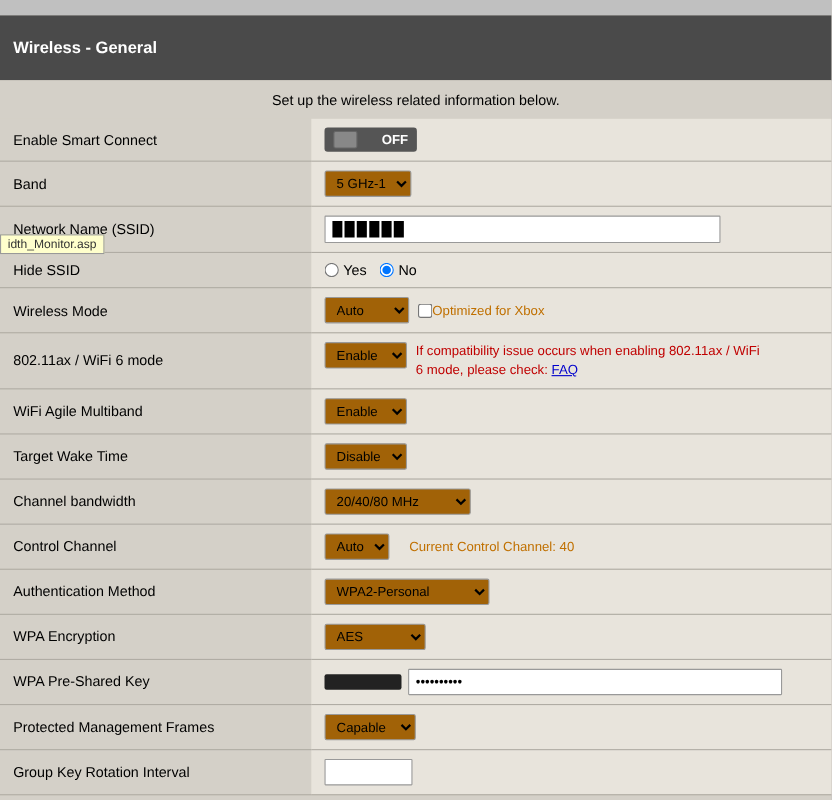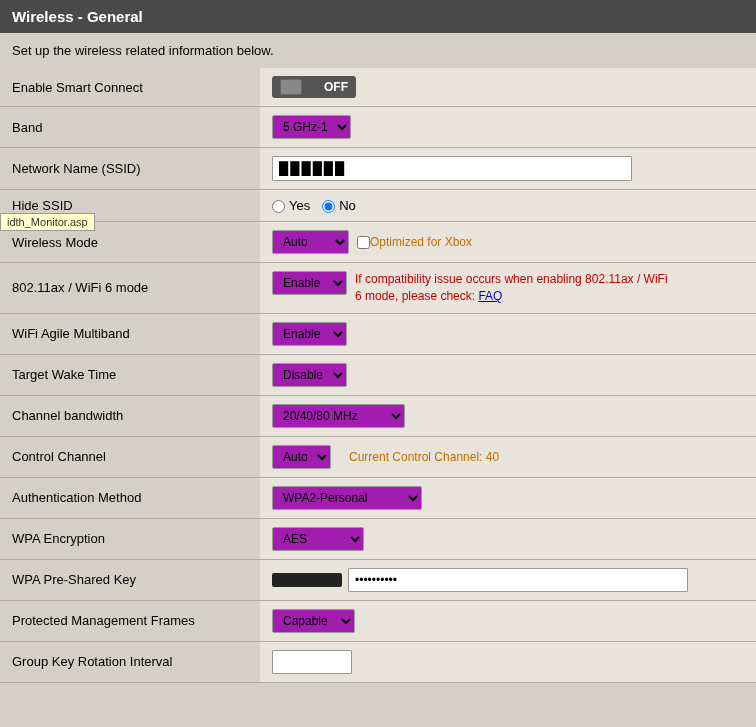--- a/index.html
+++ b/index.html
@@ -10,44 +10,46 @@
       color: #000;
     }
     .page-wrapper {
       background: #d4d0c8;
       min-height: 727px;
       width: 756px;
     }
     .page-title {
       background: #4a4a4a;
       color: #fff;
-      padding: 8px 12px;
+      padding: 21px 12px;
       font-size: 15px;
       font-weight: bold;
+      margin-top: 14px;
     }
     .subtitle {
       padding: 10px 12px;
       font-size: 13px;
       color: #000;
       background: #d4d0c8;
+      text-align: center;
     }
     .settings-table {
       width: 100%;
       border-collapse: collapse;
       background: #d4d0c8;
     }
     .settings-table tr {
       border-bottom: 1px solid #b0aca4;
     }
     .settings-table td {
       padding: 8px 12px;
       vertical-align: middle;
     }
     .settings-table td:first-child {
-      width: 260px;
+      width: 283px;
       color: #000;
       font-size: 13px;
       background: #d4d0c8;
     }
     .settings-table td:last-child {
       background: #e8e4dc;
     }
     
     .toggle-switch {
       display: inline-flex;
@@ -63,21 +65,21 @@
     }
     .toggle-knob {
       width: 22px;
       height: 16px;
       background: #888;
       border-radius: 2px;
       border: 1px solid #666;
     }
     
     select {
-      background: #a21caf;
+      background: #a16207;
       border: 1px solid #999;
       padding: 3px 6px;
       font-size: 12px;
       border-radius: 2px;
       cursor: pointer;
       appearance: auto;
     }
     
     .text-input {
       background: #fff;
@@ -88,21 +90,21 @@
       border-radius: 1px;
     }
     
     .radio-group {
       display: flex;
       align-items: center;
       gap: 12px;
     }
     .radio-option {
       display: flex;
-      align-items: flex-end;
+      align-items: center;
       gap: 4px;
       cursor: pointer;
     }
     
     .checkbox-option {
       display: flex;
       align-items: center;
       gap: 0;
     }
     

